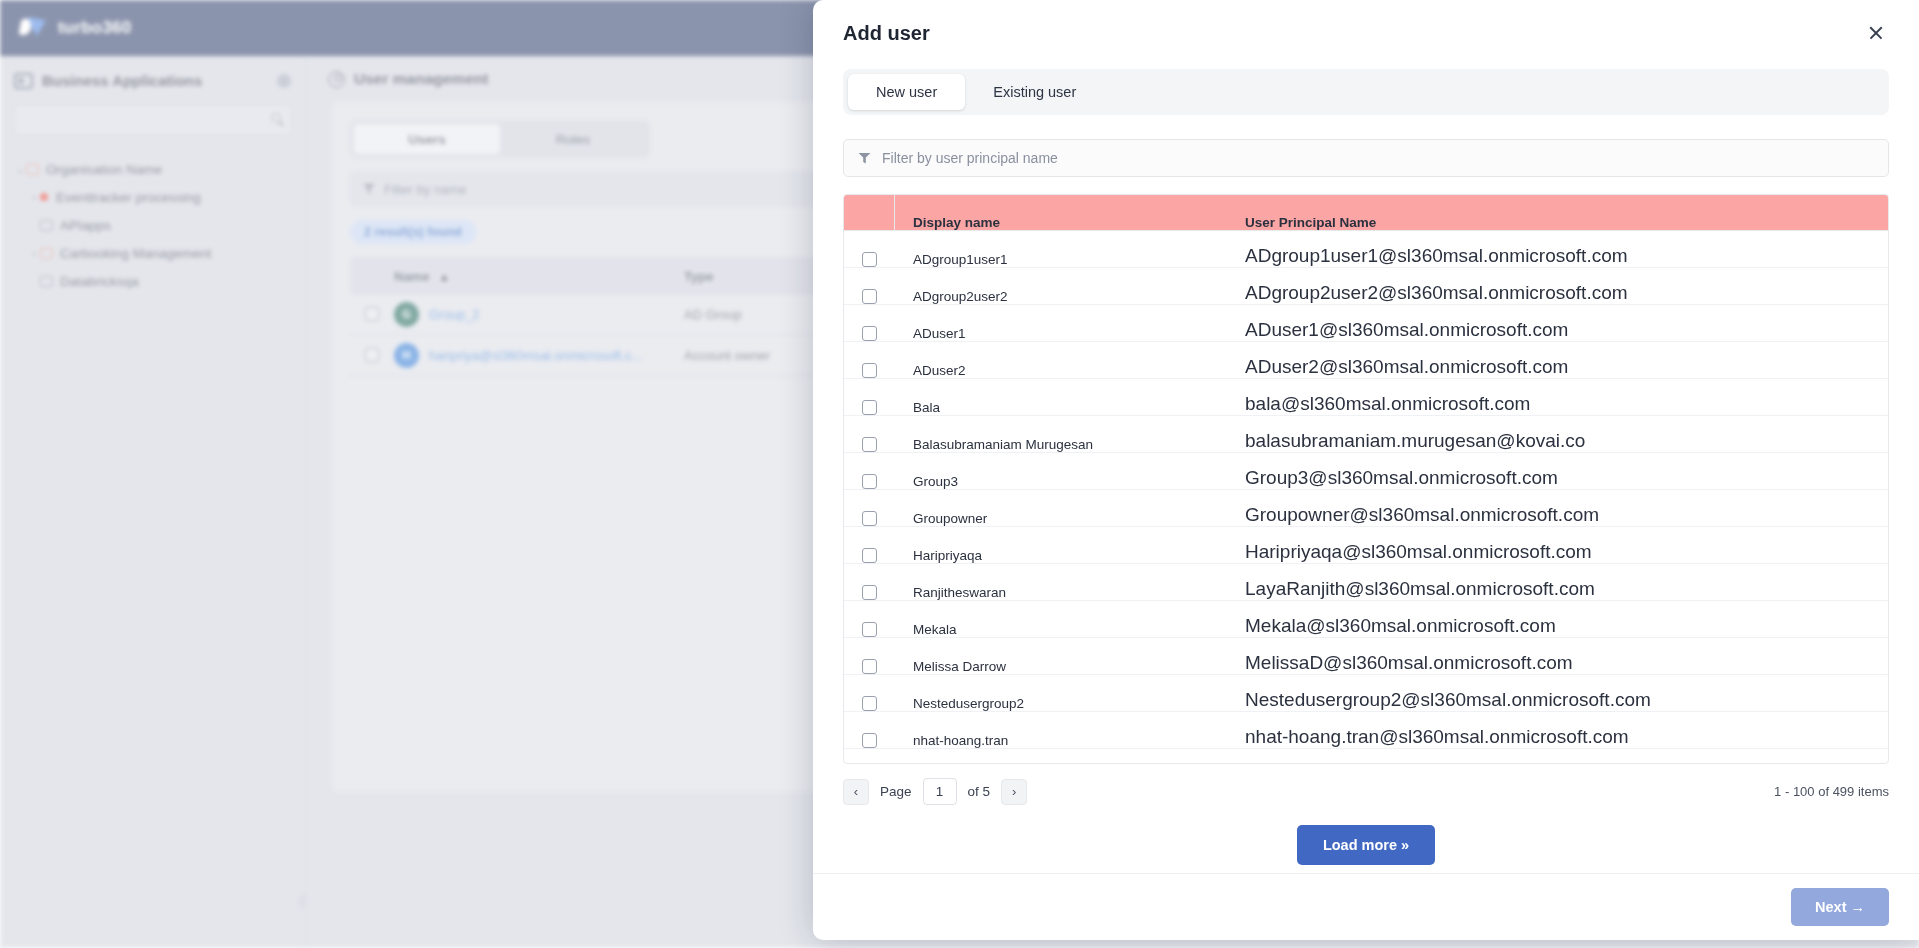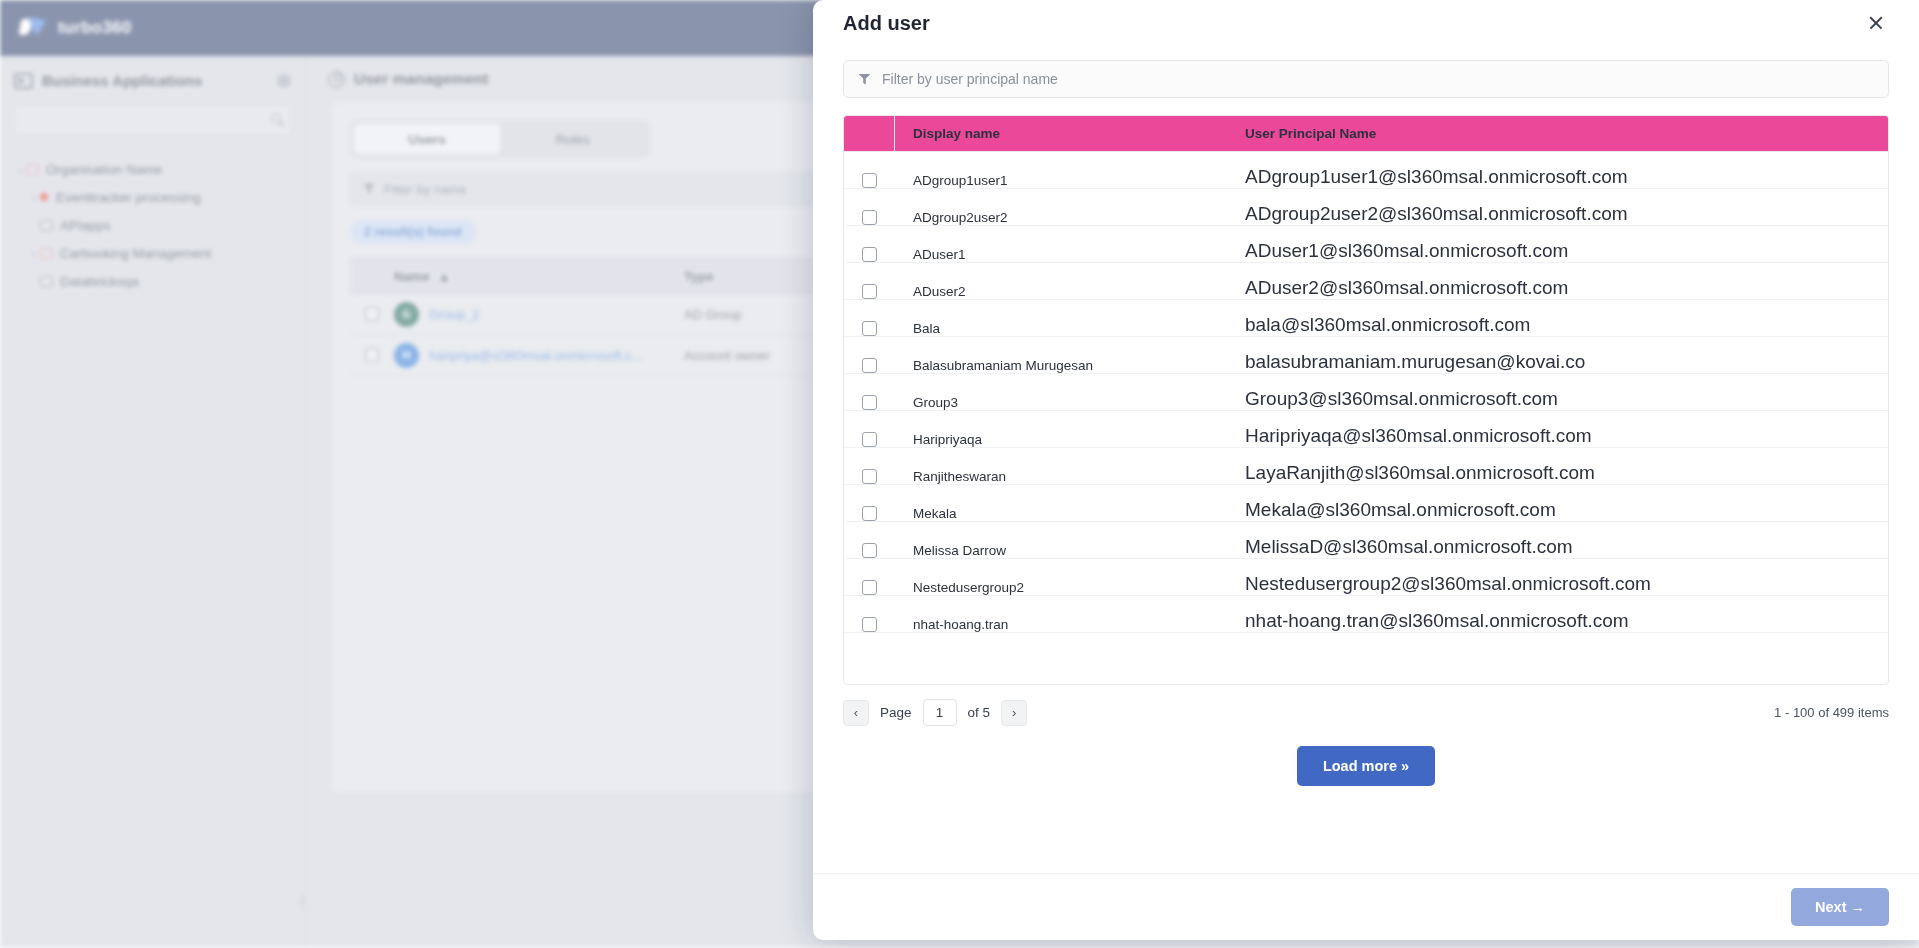--- a/index.html
+++ b/index.html
@@ -145,21 +145,21 @@
   #scrim { position:absolute; inset:0; background:rgba(255,255,255,0.18); }
 
   
   #modal {
     position:absolute; top:0; right:0; width:1106px; height:940px;
     background:#ffffff; border-radius:10px 0 0 10px;
     box-shadow: 0 0 34px rgba(20,28,55,0.22);
     display:flex; flex-direction:column;
   }
   .m-head {
-    display:flex; align-items:center; padding:10px 30px 0 30px;
+    display:flex; align-items:center; padding:20px 30px 0 30px;
   }
   .m-title { font-size:20px; font-weight:600; color:#1f2533; }
   .m-close {
     margin-left:auto; width:26px; height:26px; position:relative; cursor:pointer;
   }
   .m-close:before, .m-close:after{
     content:''; position:absolute; left:5px; top:12px; width:16px; height:1.7px;
     background:#39404f;
   }
   .m-close:before{ transform:rotate(45deg); }
@@ -184,21 +184,21 @@
     width:13px; height:11px; flex:none; background:#8d94a2;
     clip-path: polygon(0 0, 100% 0, 60% 45%, 60% 100%, 40% 86%, 40% 45%);
   }
   .m-filter .ph { font-size:14px; color:#8a909e; }
 
   .m-table-wrap {
     margin:17px 30px 0 30px; border:1px solid #e7e9ed; border-radius:4px;
     flex:none; height:570px; overflow:hidden; position:relative;
   }
   .m-thead {
-    display:flex; height:36px; align-items:center; background:#ec4899;
+    display:flex; height:36px; align-items:flex-end; background:#fca5a5;
     border-bottom:1px solid #e7e9ed;
   }
   .m-thead .hc0 { width:51px; height:36px; border-right:1px solid #e7e9ed; }
   .m-thead .hc1 { width:334px; padding-left:18px; font-size:13.5px; font-weight:600; color:#2b313f; }
   .m-thead .hc2 { padding-left:16px; font-size:13.5px; font-weight:600; color:#2b313f; }
   .m-tbody { height:533px; overflow-y:auto; }
   .m-tr { display:flex; height:37px; align-items:flex-end; border-bottom:1px solid #f0f1f4; }
   .m-tr .tc0 { width:51px; display:flex; justify-content:center; }
   .m-tr .tc1 { width:334px; padding-left:18px; font-size:13.5px; color:#2b313f; }
   .m-tr .tc2 { padding-left:16px; font-size:19px; color:#2b313f; }
@@ -345,20 +345,24 @@
 
 <div id="scrim"></div>
 
 <div id="modal">
 
   <div class="m-head">
     <span class="m-title">Add user</span>
     <span class="m-close"></span>
   </div>
 
+  <div class="m-seg">
+    <div class="m-seg-item on">New user</div>
+    <div class="m-seg-item">Existing user</div>
+  </div>
 
   <div class="m-filter">
     <span class="m-funnel"></span>
     <span class="ph">Filter by user principal name</span>
   </div>
 
   <div class="m-table-wrap">
     <div class="m-thead">
       <div class="hc0"></div>
       <div class="hc1">Display name</div>
@@ -406,20 +410,27 @@
           </div>
           <div class="tc1">Balasubramaniam Murugesan</div>
           <div class="tc2">balasubramaniam.murugesan@kovai.co</div>
         </div>
         <div class="m-tr">
           <div class="tc0">
             <span class="m-cb"></span>
           </div>
           <div class="tc1">Group3</div>
           <div class="tc2">Group3@sl360msal.onmicrosoft.com</div>
+        </div>
+        <div class="m-tr">
+          <div class="tc0">
+            <span class="m-cb"></span>
+          </div>
+          <div class="tc1">Groupowner</div>
+          <div class="tc2">Groupowner@sl360msal.onmicrosoft.com</div>
         </div>
         <div class="m-tr">
           <div class="tc0">
             <span class="m-cb"></span>
           </div>
           <div class="tc1">Haripriyaqa</div>
           <div class="tc2">Haripriyaqa@sl360msal.onmicrosoft.com</div>
         </div>
         <div class="m-tr">
           <div class="tc0">

